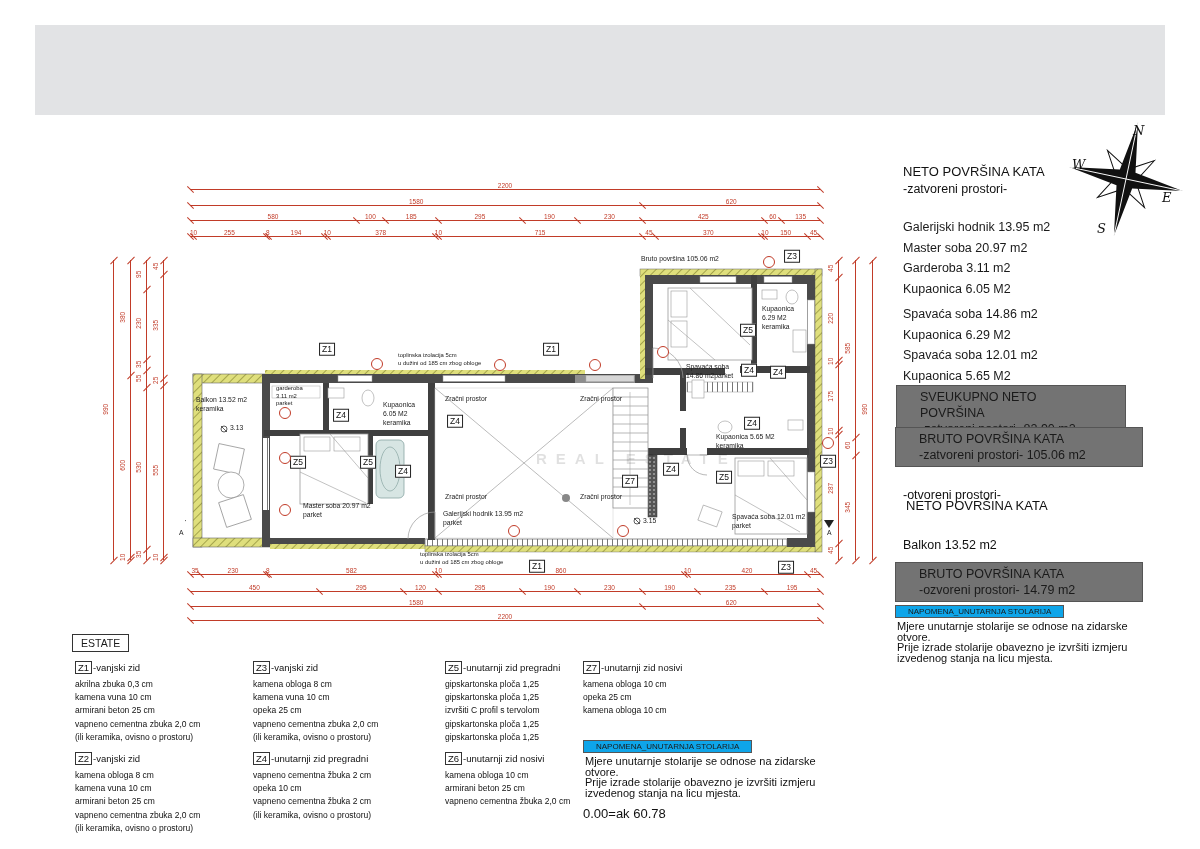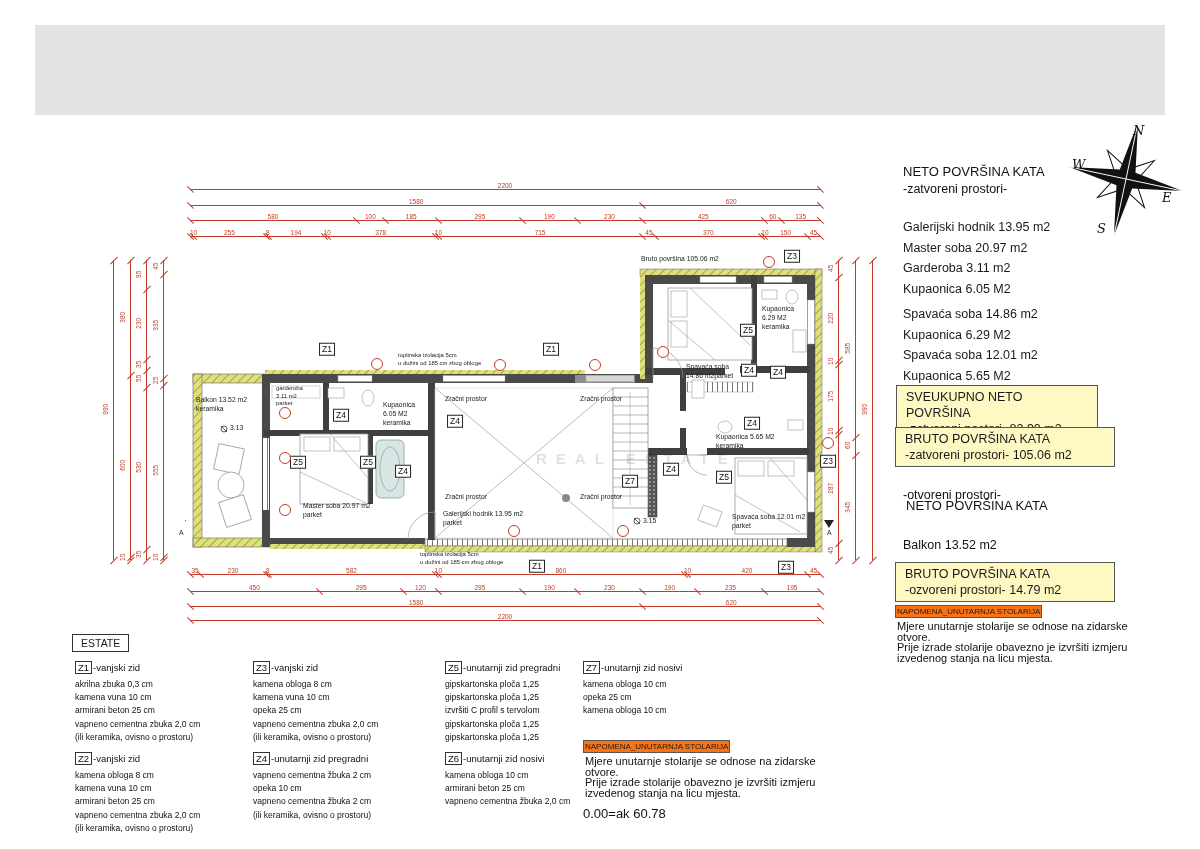--- a/index.html
+++ b/index.html
@@ -34,22 +34,22 @@
        font-size:8.5px;line-height:1;padding:1px 2px;color:#111;}
   .marker{position:absolute;width:10px;height:10px;border:1.2px solid #c13b28;border-radius:50%;
           background:#fff;transform:translate(-50%,-50%);}
   .plab{position:absolute;font-size:6.8px;line-height:1.3;color:#222;white-space:nowrap;}
   .plab.small{font-size:5.9px;}
   
   .rp-title{position:absolute;font-size:13px;color:#111;}
   .rp-sub{position:absolute;font-size:12.5px;color:#111;}
   .rooms{position:absolute;left:903px;top:217px;font-size:12.5px;line-height:20.5px;}
   .rooms .room-line:nth-child(5){margin-top:5px;}
-  .rbox{position:absolute;border:1px solid #555;padding:3px 9px;font-size:12.5px;line-height:16px;background:#fef9c3;}
-  .notebox-title{position:absolute;border:1px solid #555;font-size:8px;padding:1px 1px;background:#f97316;white-space:nowrap;}
+  .rbox{position:absolute;border:1px solid #555;padding:3px 23px;font-size:12.5px;line-height:16px;background:#737373;}
+  .notebox-title{position:absolute;border:1px solid #555;font-size:8px;padding:1px 12px;background:#0ea5e9;white-space:nowrap;}
   .notelines{position:absolute;font-size:11px;line-height:10.5px;color:#111;}
   
   .zidovi-box{position:absolute;left:72px;top:634px;border:1px solid #333;font-size:10.5px;
               padding:2px 8px;background:#fff;}
   .legcol{position:absolute;top:662px;width:175px;}
   .wall-block{margin-bottom:9px;}
   .wall-title{font-size:9.5px;margin-bottom:5px;color:#111;}
   .wcode{border:1px solid #333;padding:0 2px;margin-right:1px;}
   .wall-layer{font-size:8.5px;line-height:13.2px;color:#111;}
   .levelmark{position:absolute;left:583px;top:806px;font-size:13px;color:#111;}

